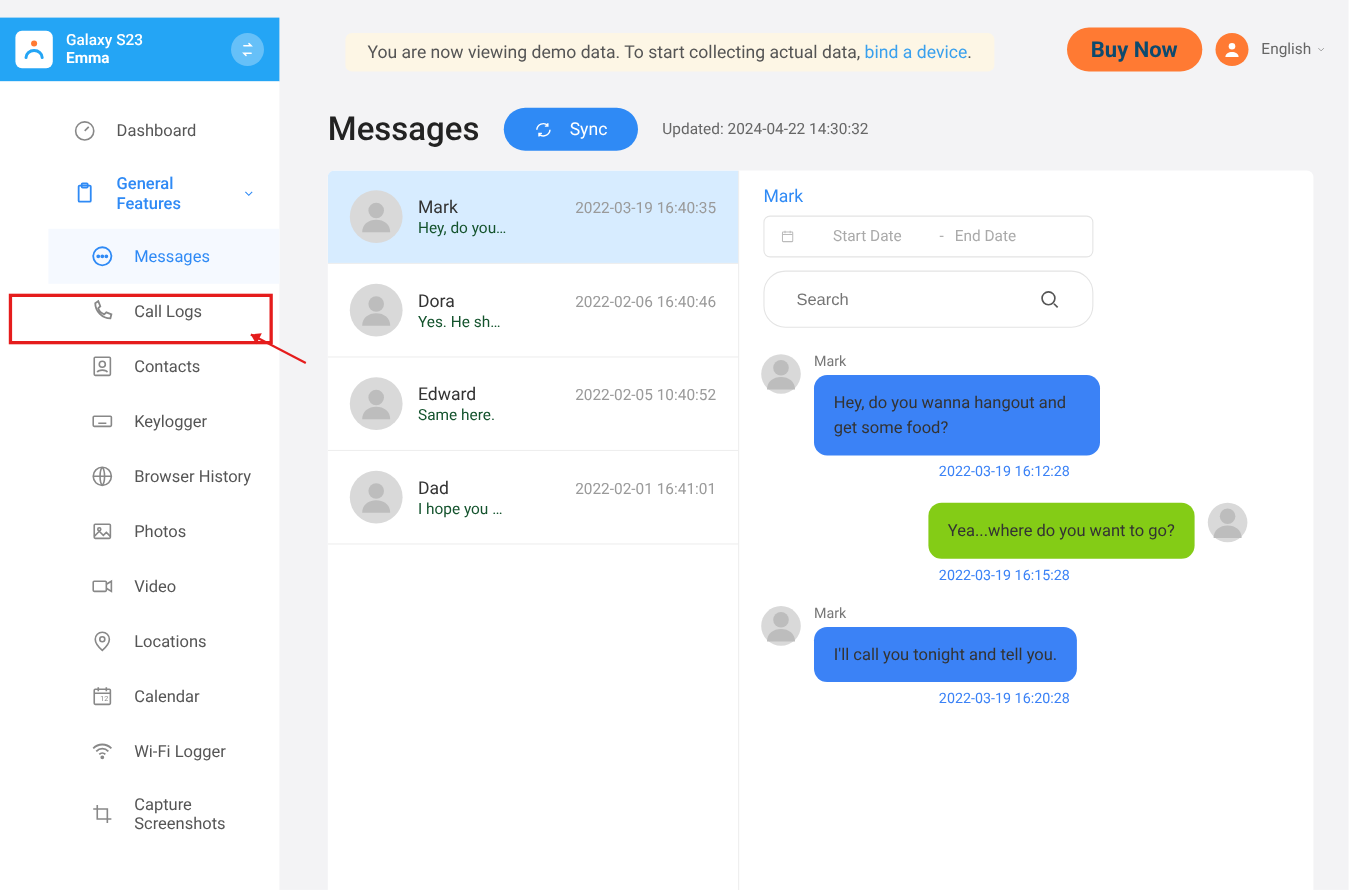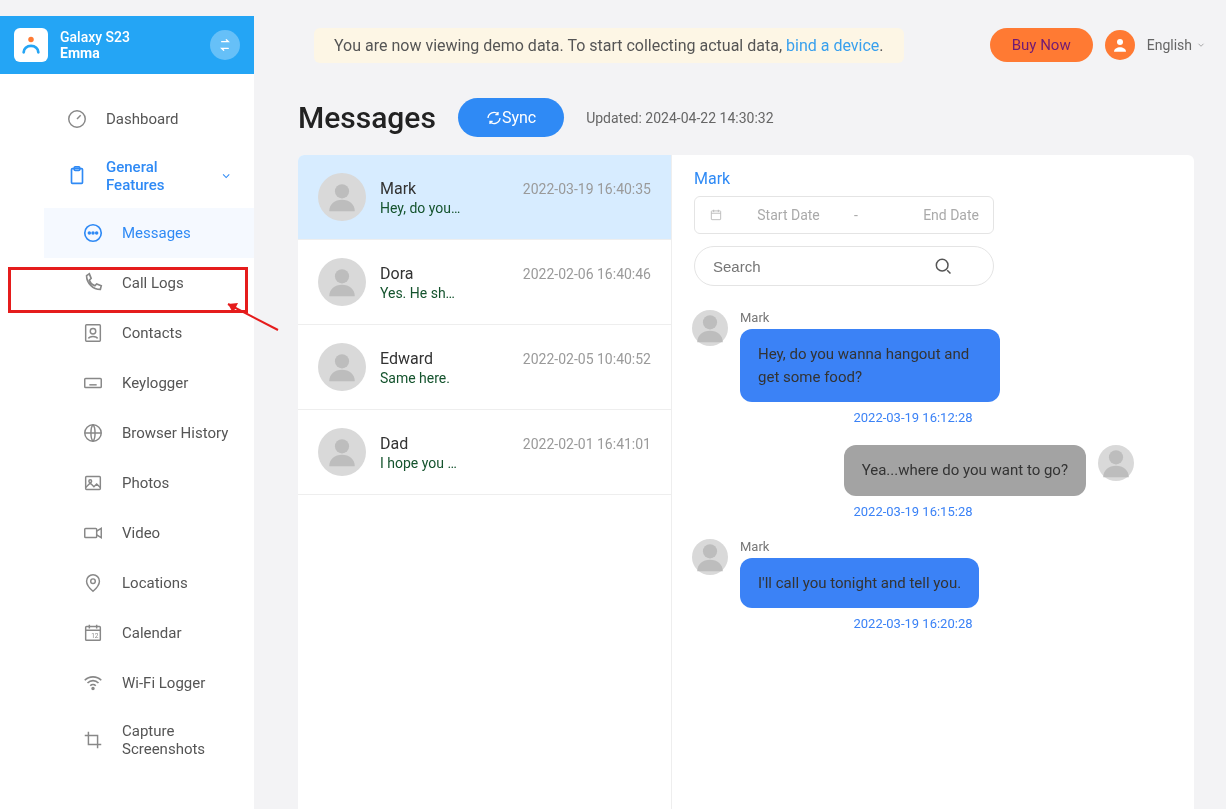--- a/index.html
+++ b/index.html
@@ -8,25 +8,25 @@
   
   .header { height: 58px; display: flex; align-items: center; padding: 0 20px 0 0; margin-top: 16px; }
   .logo-block { width: 254px; height: 58px; background: #24a5f5; display: flex; align-items: center; padding: 0 14px; color: #fff; }
   .logo-icon { width: 34px; height: 34px; background: #fff; border-radius: 6px; display:flex; align-items:center; justify-content:center; margin-right: 12px; }
   .logo-icon svg { width: 22px; height: 22px; }
   .device-info { flex: 1; }
   .device-name { font-size: 14px; font-weight: 500; }
   .device-user { font-size: 14px; font-weight: 700; }
   .swap-btn { width: 30px; height: 30px; background: rgba(255,255,255,0.3); border-radius: 50%; display:flex; align-items:center; justify-content:center; cursor:pointer; }
 
-  .header-right { flex: 1; display: flex; align-items: center; justify-content: space-between; padding-left: 60px; }
+  .header-right { flex: 1; display: flex; align-items: flex-end; justify-content: space-between; padding-left: 60px; }
   .demo-banner { background: #fdf6e5; border-radius: 6px; padding: 8px 20px; font-size: 16px; color: #555; }
   .demo-banner a { color: #39a0ed; text-decoration: none; cursor:pointer; }
   .header-actions { display:flex; align-items:center; gap: 12px; }
-  .buy-btn { background: #ff7a33; color: #701a75; border-radius: 20px; padding: 8px 22px; font-size: 15px; font-weight: 400; cursor:pointer; }
+  .buy-btn { background: #ff7a33; color: #0c4a6e; border-radius: 20px; padding: 8px 22px; font-size: 20px; font-weight: 700; cursor:pointer; }
   .avatar-btn { width: 30px; height: 30px; background: #ff7a33; border-radius: 50%; display:flex; align-items:center; justify-content:center; cursor:pointer; }
   .lang-sel { font-size: 14px; color: #666; cursor:pointer; display:flex; align-items:center; gap:4px; }
 
   
   .layout { display: flex; height: calc(100% - 58px); }
   .sidebar { width: 254px; background: #fff; padding-top: 20px; padding-left: 44px; }
   .side-item { display:flex; align-items:center; padding: 14px 22px; font-size: 15px; color: #555; cursor:pointer; gap: 18px; }
   .side-item.section { color: #2f8af5; font-weight: 500; justify-content: space-between; }
   .side-item.section .left { display:flex; align-items:center; gap:18px; }
   .side-item.sub.active { color: #2f8af5; padding-left: 38px; background:#f5f9ff; }
@@ -34,54 +34,54 @@
   .side-icon { width: 22px; height: 22px; color: #888; flex-shrink:0; }
   .side-item.section .side-icon, .side-item.sub.active .side-icon { color: #2f8af5; }
 
   .highlight-box { position:absolute; left:8px; top:267px; width:240px; height:46px; border:3px solid #e51c1c; pointer-events:none; z-index:10; }
   .arrow-anno { position:absolute; left:218px; top:300px; z-index:10; pointer-events:none; }
 
   
   .main { flex:1; padding: 24px 32px 0 44px; display:flex; flex-direction:column; }
   .page-head { display:flex; align-items:center; gap: 22px; margin-bottom: 18px; }
   .page-title { font-size: 30px; font-weight: 500; color: #222; }
-  .sync-btn { background: #2f8af5; color:#fff; border-radius: 22px; padding: 10px 28px; font-size: 16px; display:flex; align-items:center; gap:0; cursor:pointer; }
+  .sync-btn { background: #2f8af5; color:#fff; border-radius: 22px; padding: 10px 28px; font-size: 16px; display:flex; align-items:center; gap:16px; cursor:pointer; }
   .updated { font-size: 14px; color: #666; }
 
   .panel { flex:1; background:#fff; border-radius: 6px; display:flex; overflow:hidden; margin-bottom: 4px; }
   .conv-list { width: 374px; border-right: 1px solid #eee; }
   .conv-item { display:flex; align-items:center; gap:14px; padding: 18px 20px; border-bottom:1px solid #eee; cursor:pointer; }
   .conv-item.active { background: #d7ecff; }
   .avatar { width: 48px; height: 48px; border-radius:50%; background:#d9d9d9; display:flex; align-items:center; justify-content:center; flex-shrink:0; }
   .avatar svg { width: 34px; height: 34px; color: #bdbdbd; }
   .conv-mid { flex:1; min-width:0; }
   .conv-top { display:flex; justify-content:space-between; align-items:baseline; }
   .conv-name { font-size: 16px; color:#333; }
   .conv-time { font-size: 14px; color:#9a9a9a; white-space:nowrap; }
   .conv-preview { font-size: 14px; color:#14532d; white-space:nowrap; overflow:hidden; text-overflow:ellipsis; margin-top:2px; max-width: 150px;}
 
   .chat-pane { flex:1; display:flex; flex-direction:column; position:relative; }
   .chat-head { padding: 14px 22px 8px; }
   .chat-contact { color:#2f8af5; font-size:16px; }
   .filters { padding: 0 22px 14px; display:flex; flex-direction:column; gap:12px; }
   .date-row { border:1px solid #e4e4e4; border-radius:6px; height:38px; display:flex; align-items:center; padding: 0 14px; gap: 10px; color:#aaa; font-size:14px; width: 300px;}
-  .search-row { border:1px solid #e4e4e4; border-radius: 20px; height:40px; display:flex; align-items:center; padding: 0 18px; justify-content:flex-start; width: 300px;}
+  .search-row { border:1px solid #e4e4e4; border-radius: 20px; height:52px; display:flex; align-items:center; padding: 0 18px; justify-content:center; width: 300px;}
   .search-row input { border:none; outline:none; font-size:15px; color:#555; width: 220px; background:transparent; }
 
   .chat-body { flex:1; overflow-y:auto; padding: 10px 60px 20px 20px; }
   .msg-row { display:flex; gap:12px; margin-bottom: 8px; }
   .msg-row.out { justify-content:flex-end; }
   .msg-row.out .avatar { order: 2; }
   .msg-row.in .avatar { width:36px; height:36px; }
   .msg-row.out .avatar { width:36px; height:36px; }
   .msg-col { max-width: 260px; }
   .msg-sender { font-size:13px; color:#777; margin-bottom:4px; }
   .bubble { padding: 14px 18px; border-radius: 12px; font-size:15px; line-height:1.5; }
   .bubble.in { background:#3b82f6; color:#333; }
-  .bubble.out { background:#a3a3a3; color:#333; }
+  .bubble.out { background:#84cc16; color:#333; }
   .msg-time { text-align:center; font-size:13px; color:#3b82f6; margin: 8px 0 20px; }
 
   .chat-body::-webkit-scrollbar { width: 10px; }
   .chat-body::-webkit-scrollbar-thumb { background:#ccc; border-radius:4px; }
 
   svg { display:block; }
 </style>
 </head>
 <body>
 
@@ -310,21 +310,21 @@
           <div class="chat-contact">Mark</div>
         </div>
         <div class="filters">
           <div class="date-row">
             <svg width="14" height="14" viewBox="0 0 24 24" fill="none" stroke="#bbb" stroke-width="1.6">
                 <rect x="4" y="5" width="16" height="15" rx="1"></rect>
                 <path d="M4 9h16M8 3v4M16 3v4"></path>
               </svg>
             <span style="flex:1;text-align:center">Start Date</span>
             <span>-</span>
-            <span style="flex:1;text-align:right">End Date</span>
+            <span style="flex:1;text-align:left">End Date</span>
           </div>
           <div class="search-row">
             <input placeholder="Search" style="">
             <svg width="20" height="20" viewBox="0 0 24 24" fill="none" stroke="#555" stroke-width="1.8">
                 <circle cx="11" cy="11" r="7"></circle>
                 <path d="M21 21l-4-4"></path>
               </svg>
           </div>
         </div>
         <div class="chat-body" id="chat-body">

